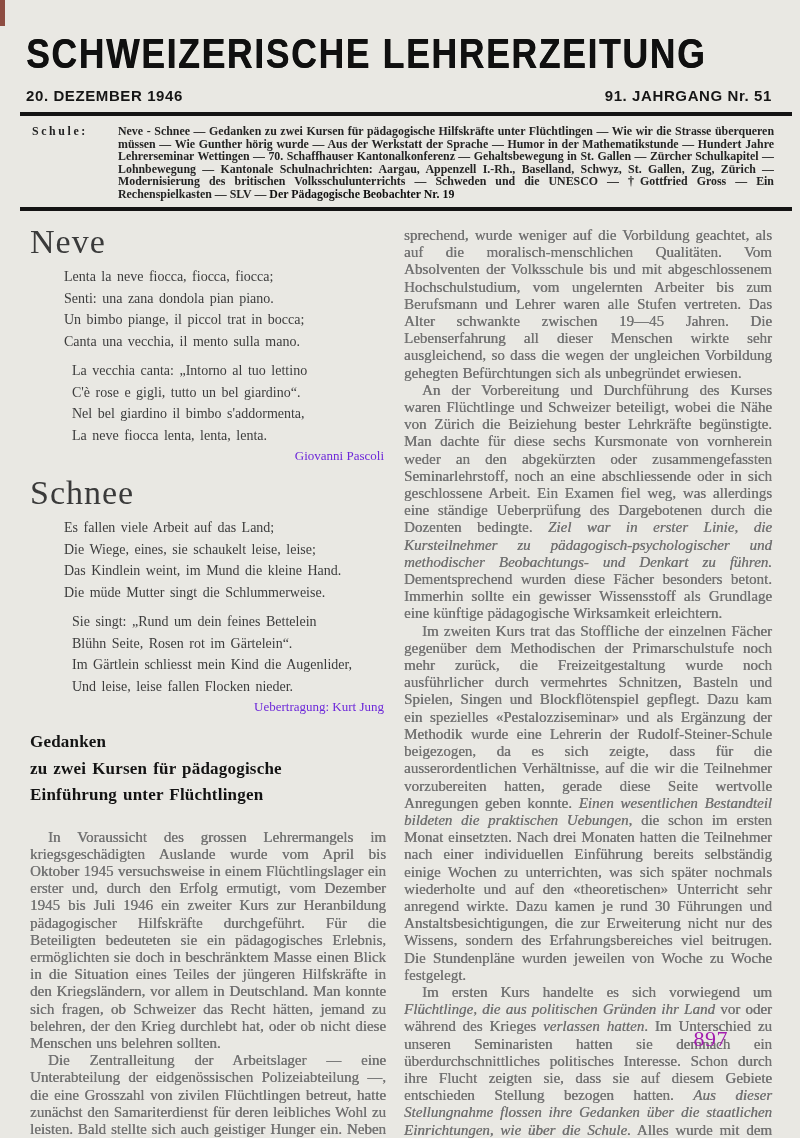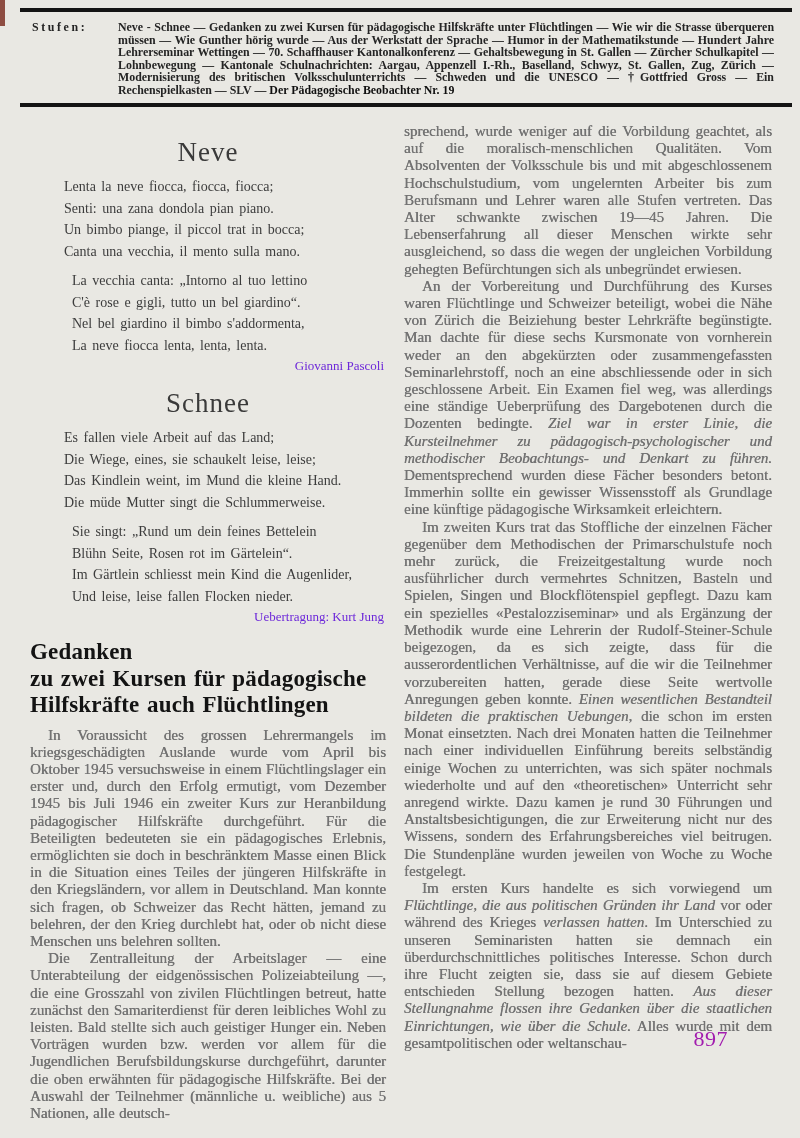--- a/index.html
+++ b/index.html
@@ -36,56 +36,63 @@
   .inhalt-text .b { font-weight:bold; color:#101010; }
 
   
   .cols { display:flex; gap:18px; padding:16px 28px 0 30px; }
   .col-left  { flex:none; width:356px; }
   .col-right { flex:1; min-width:0; }
 
   
   .poem { margin:0 0 14px; }
   .poem-title {
-    margin:14px 0 9px; font-weight:normal; font-size:27px; line-height:30px;
-    color:#3a3a3a; letter-spacing:1px;text-align:center;
+    margin:0 0 9px; font-weight:normal; font-size:34px; line-height:30px;
+    color:#3a3a3a; letter-spacing:1px;
   }
   .poem-body { padding-left:34px; color:#3c3c3c; }
   .pline { font-size:14px; line-height:21.5px; word-spacing:2px; white-space:nowrap; }
   .stanza + .stanza { margin-top:8px;margin-left:8px; }
   .poem-att { text-align:right; font-size:13px; margin-top:2px; padding-right:2px; color:#6d28d9; }
 
   
   .art-heading {
-    margin:12px 0 8px; font-weight:bold; font-size:23px; line-height:26.5px;
+    margin:12px 0 20px; font-weight:bold; font-size:17px; line-height:26.5px;
     color:#131313; letter-spacing:.2px; word-spacing:1.5px;
   }
   .para {
     margin:0; text-align:justify; font-size:15px; line-height:17.2px;
     color:#737373; text-shadow:.3px 0 0 currentColor; word-spacing:.5px;
   }
   .para.indent { text-indent:18px; }
   .para i { font-style:italic; }
 
   .page-num {
     position:absolute; top:1026px; right:72px;
     font-size:22px; letter-spacing:.5px; color:#a21caf;
   }
 </style>
 </head>
 <body>
 
 <div class="page">
   <div class="corner-mark"></div>
 
+  <header>
+    <h1 class="masthead">SCHWEIZERISCHE LEHRERZEITUNG</h1>
+    <div class="subrow">
+      <span>20. DEZEMBER 1946</span>
+      <span>91. JAHRGANG Nr. 51</span>
+    </div>
+  </header>
 
   <div class="rule top"></div>
 
   <section class="inhalt">
-    <span class="inhalt-label">Stufen:</span>
+    <span class="inhalt-label">Schule:</span>
     <p class="inhalt-text"><span>Neve - Schnee — Gedanken zu zwei Kursen für pädagogische Hilfskräfte unter Flüchtlingen — Wie wir die Strasse überqueren müssen — Wie Gunther hörig wurde — Aus der Werkstatt der Sprache — Humor in der Mathematikstunde — Hundert Jahre Lehrerseminar Wettingen — 70. Schaffhauser Kantonalkonferenz — Gehaltsbewegung in St. Gallen — Zürcher Schulkapitel — Lohnbewegung — Kantonale Schulnachrichten: Aargau, Appenzell I.-Rh., Baselland, Schwyz, St. Gallen, Zug, Zürich — Modernisierung des britischen Volksschulunterrichts — Schweden und die UNESCO — †Gottfried Gross — Ein Rechenspielkasten — SLV — </span><span class="b">Der Pädagogische Beobachter Nr. 19</span></p>
   </section>
 
   <div class="rule"></div>
 
   <main class="cols">
 
     <div class="col-left">
 
       <section class="poem">
@@ -122,21 +129,21 @@
             <div class="pline">Im Gärtlein schliesst mein Kind die Augenlider,</div>
             <div class="pline">Und leise, leise fallen Flocken nieder.</div>
           </div>
           <div class="poem-att">Uebertragung: Kurt Jung</div>
         </div>
       </section>
 
       <h3 class="art-heading">
         <div>Gedanken</div>
         <div>zu zwei Kursen für pädagogische</div>
-        <div>Hilfskräfte auch Flüchtlingen</div>
+        <div>Einführung unter Flüchtlingen</div>
       </h3>
 
       <p class="para indent">In Voraussicht des grossen Lehrermangels im kriegsgeschädigten Auslande wurde vom April bis Oktober 1945 versuchsweise in einem Flüchtlingslager ein erster und, durch den Erfolg ermutigt, vom Dezember 1945 bis Juli 1946 ein zweiter Kurs zur Heranbildung pädagogischer Hilfskräfte durchgeführt. Für die Beteiligten bedeuteten sie ein pädagogisches Erlebnis, ermöglichten sie doch in beschränktem Masse einen Blick in die Situation eines Teiles der jüngeren Hilfskräfte in den Kriegsländern, vor allem in Deutschland. Man konnte sich fragen, ob Schweizer das Recht hätten, jemand zu belehren, der den Krieg durchlebt hat, oder ob nicht diese Menschen uns belehren sollten.</p>
       <p class="para indent">Die Zentralleitung der Arbeitslager — eine Unterabteilung der eidgenössischen Polizeiabteilung —, die eine Grosszahl von zivilen Flüchtlingen betreut, hatte zunächst den Samariterdienst für deren leibliches Wohl zu leisten. Bald stellte sich auch geistiger Hunger ein. Neben Vorträgen wurden bzw. werden vor allem für die Jugendlichen Berufsbildungskurse durchgeführt, darunter die oben erwähnten für pädagogische Hilfskräfte. Bei der Auswahl der Teilnehmer (männliche u. weibliche) aus 5 Nationen, alle deutsch-</p>
     </div>
 
     <div class="col-right">
       <p class="para">sprechend, wurde weniger auf die Vorbildung geachtet, als auf die moralisch-menschlichen Qualitäten. Vom Absolventen der Volksschule bis und mit abgeschlossenem Hochschulstudium, vom ungelernten Arbeiter bis zum Berufsmann und Lehrer waren alle Stufen vertreten. Das Alter schwankte zwischen 19—45 Jahren. Die Lebenserfahrung all dieser Menschen wirkte sehr ausgleichend, so dass die wegen der ungleichen Vorbildung gehegten Befürchtungen sich als unbegründet erwiesen.</p>
 
       <p class="para indent"><span>An der Vorbereitung und Durchführung des Kurses waren Flüchtlinge und Schweizer beteiligt, wobei die Nähe von Zürich die Beiziehung bester Lehrkräfte begünstigte. Man dachte für diese sechs Kursmonate von vornherein weder an den abgekürzten oder zusammengefassten Seminarlehrstoff, noch an eine abschliessende oder in sich geschlossene Arbeit. Ein Examen fiel weg, was allerdings eine ständige Ueberprüfung des Dargebotenen durch die Dozenten bedingte. </span><i>Ziel war in erster Linie, die Kursteilnehmer zu pädagogisch-psychologischer und methodischer Beobachtungs- und Denkart zu führen.</i><span> Dementsprechend wurden diese Fächer besonders betont. Immerhin sollte ein gewisser Wissensstoff als Grundlage eine künftige pädagogische Wirksamkeit erleichtern.</span></p>

